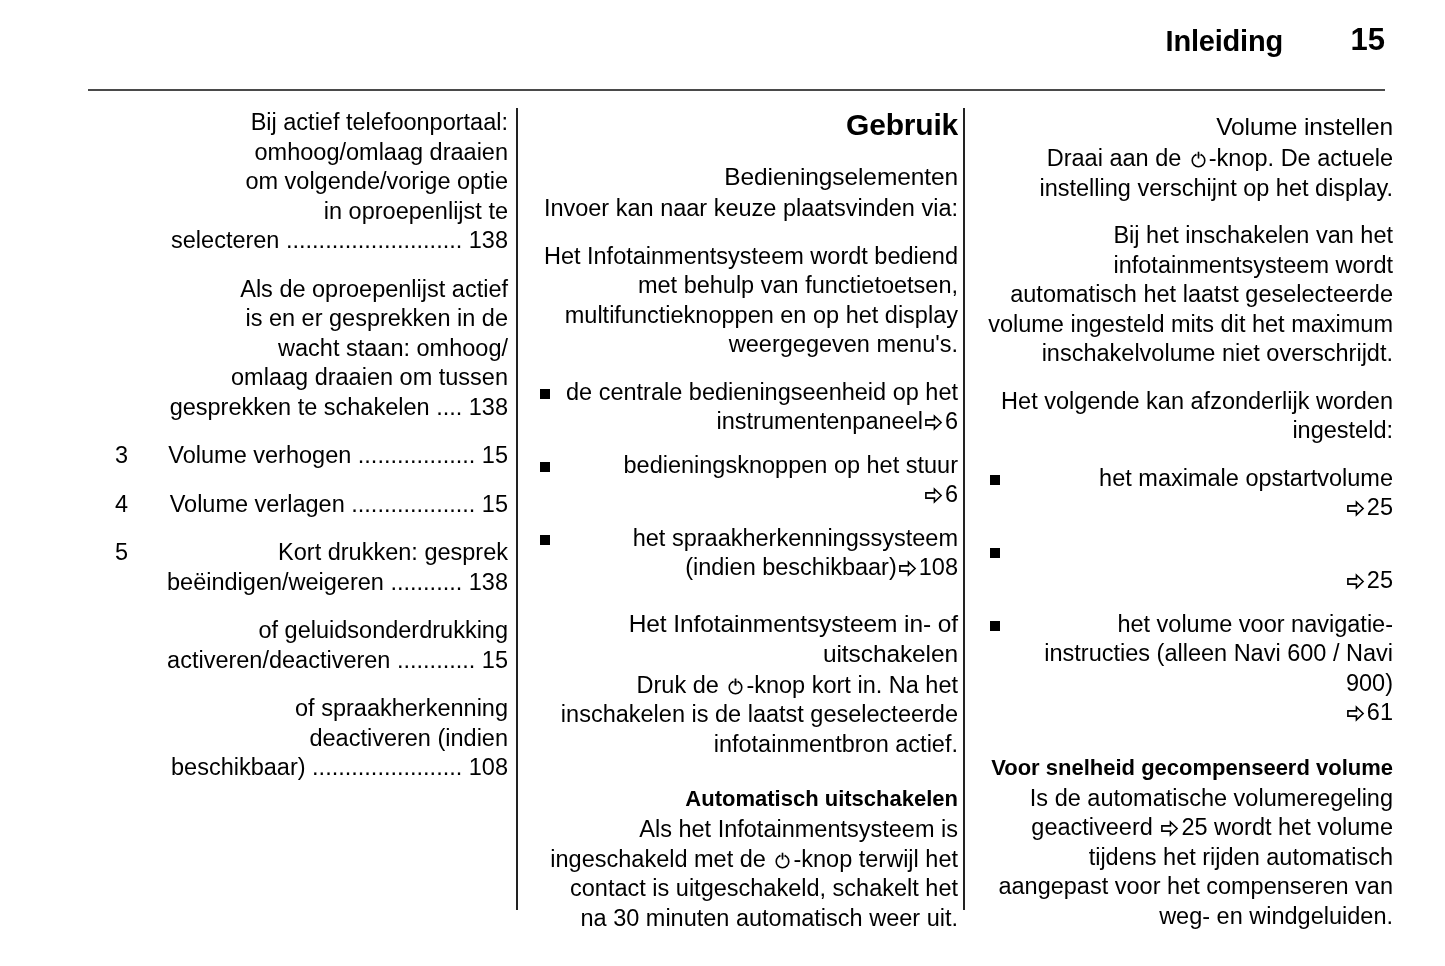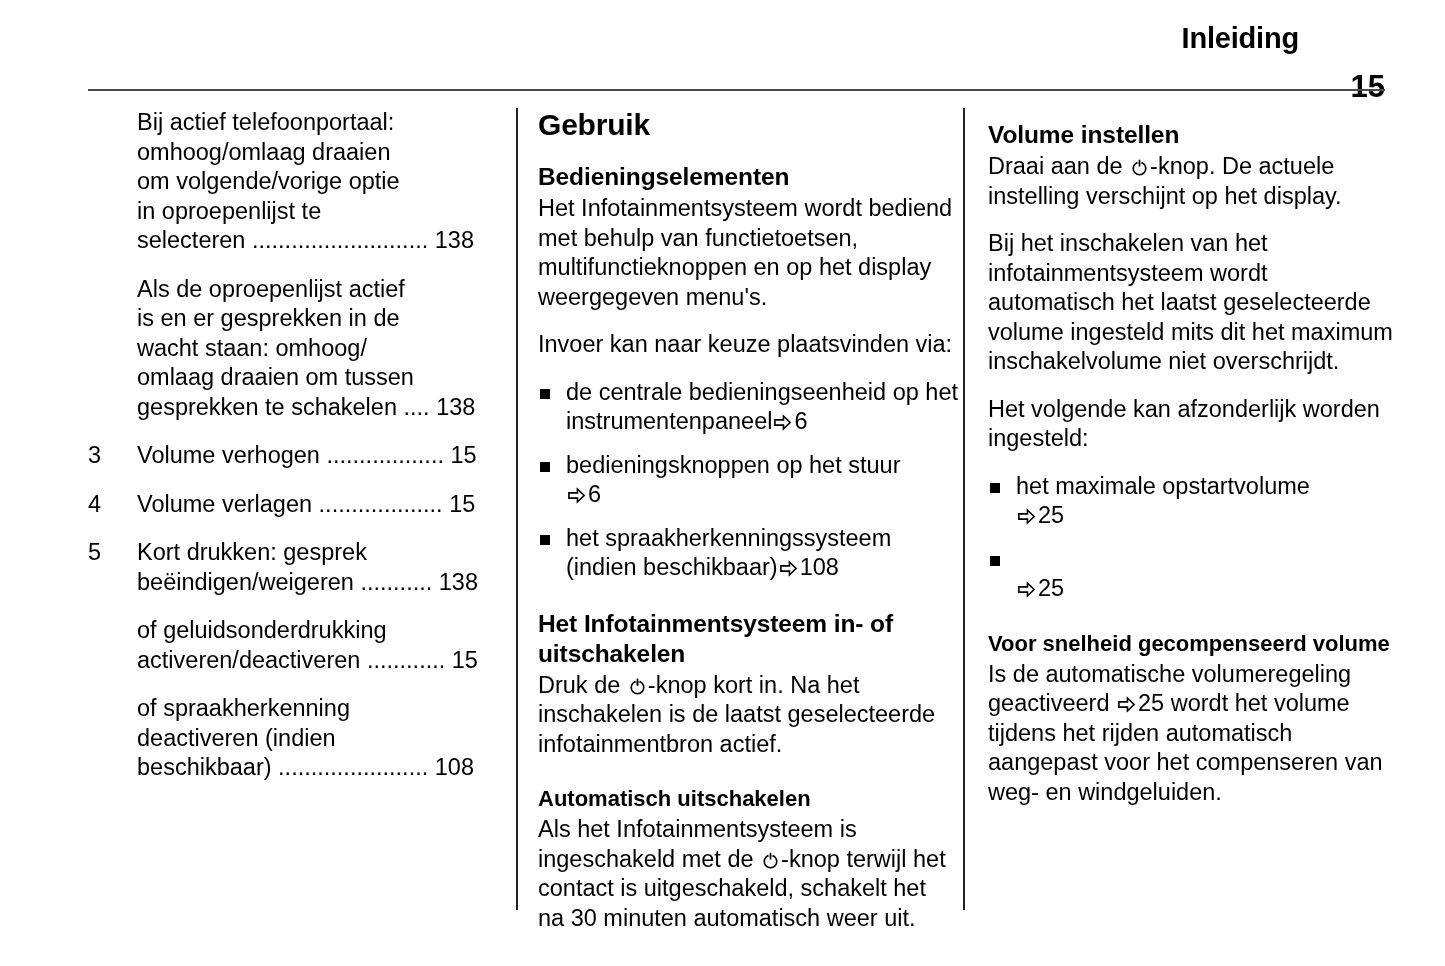--- a/index.html
+++ b/index.html
@@ -19,52 +19,52 @@
   
   #page-header {
     position: absolute;
     left: 88px;
     top: 22px;
     width: 1297px;
     height: 60px;
   }
   #page-header .hdr-row {
     display: flex;
-    align-items: flex-start;
+    align-items: flex-end;
     justify-content: flex-end;
-    gap: 44px;
+    gap: 60px;
   }
   #page-header .hdr-title {
     font-size: 29px;
     font-weight: bold;
     letter-spacing: -0.2px;
   }
   #page-header .hdr-pageno {
     font-size: 31px;
     font-weight: bold;
     min-width: 42px;
     text-align: right;
-    margin-top: 47px;
   }
   #header-rule {
     position: absolute;
     left: 88px;
     top: 89px;
     width: 1297px;
     height: 2px;
     background: #4a4a4a;
   }
 
   
   #columns {
     position: absolute;
     left: 88px;
     top: 108px;
     width: 1297px;
     height: 805px;
+    text-align: right;
   }
   .col {
     position: absolute;
     top: 0;
     height: 805px;
   }
   #col-left  { left: 0px;   width: 420px; }
   #col-mid   { left: 450px; width: 420px; }
   #col-right { left: 900px; width: 405px; }
 
@@ -99,22 +99,22 @@
   }
 
   h1.sec-title {
     font-size: 30px;
     font-weight: bold;
     margin: 0 0 20px 0;
     letter-spacing: -0.2px;
   }
   h2.sub-title {
     font-size: 24.5px;
-    font-weight: bold;
-    margin: 12px 0 2px 0;
+    font-weight: normal;
+    margin: 4px 0 2px 0;
     line-height: 30px;
     letter-spacing: -0.1px;
   }
   h2.sub-title.spaced-above {
     margin-top: 26px;
   }
   h3.minor-title {
     font-size: 22px;
     font-weight: bold;
     margin: 0 0 2px 0;
@@ -254,22 +254,22 @@
       </span>
     </div>
 
   </div>
 
   <div class="col" id="col-mid">
 
     <h1 class="sec-title">Gebruik</h1>
 
     <h2 class="sub-title">Bedieningselementen</h2>
+    <p class="body-text">Invoer kan naar keuze plaatsvinden via:</p>
     <p class="body-text">Het Infotainmentsysteem wordt bediend met behulp van functietoetsen, multifunctieknoppen en op het display weergegeven menu's.</p>
-    <p class="body-text">Invoer kan naar keuze plaatsvinden via:</p>
 
     <ul class="bullets">
       <li>
         <span class="sq"></span><span>de centrale bedieningseenheid op het instrumentenpaneel</span><span class="refarrow"><svg viewBox="0 0 20 20" width="19" height="19">
               <path d="M2 7.2 L11 7.2 L11 3.2 L18 10 L11 16.8 L11 12.8 L2 12.8 Z" fill="#ffffff" stroke="#000000" stroke-width="1.7" stroke-linejoin="miter"></path>
             </svg></span><span>6</span>
       </li>
       <li>
         <span class="sq"></span><span>bedieningsknoppen op het stuur</span><br><span class="refarrow"><svg viewBox="0 0 20 20" width="19" height="19">
               <path d="M2 7.2 L11 7.2 L11 3.2 L18 10 L11 16.8 L11 12.8 L2 12.8 Z" fill="#ffffff" stroke="#000000" stroke-width="1.7" stroke-linejoin="miter"></path>
@@ -315,20 +315,25 @@
       <li>
         <span class="sq"></span><span>het maximale opstartvolume</span><br><span class="refarrow"><svg viewBox="0 0 20 20" width="19" height="19">
               <path d="M2 7.2 L11 7.2 L11 3.2 L18 10 L11 16.8 L11 12.8 L2 12.8 Z" fill="#ffffff" stroke="#000000" stroke-width="1.7" stroke-linejoin="miter"></path>
             </svg></span><span>25</span>
       </li>
       <li>
         <span class="sq"></span><br><span class="refarrow"><svg viewBox="0 0 20 20" width="19" height="19">
               <path d="M2 7.2 L11 7.2 L11 3.2 L18 10 L11 16.8 L11 12.8 L2 12.8 Z" fill="#ffffff" stroke="#000000" stroke-width="1.7" stroke-linejoin="miter"></path>
             </svg></span><span>25</span>
       </li>
+      <li>
+        <span class="sq"></span><span>het volume voor navigatie-instructies (alleen Navi 600 / Navi 900)</span><br><span class="refarrow"><svg viewBox="0 0 20 20" width="19" height="19">
+              <path d="M2 7.2 L11 7.2 L11 3.2 L18 10 L11 16.8 L11 12.8 L2 12.8 Z" fill="#ffffff" stroke="#000000" stroke-width="1.7" stroke-linejoin="miter"></path>
+            </svg></span><span>61</span>
+      </li>
     </ul>
 
     <h3 class="minor-title spaced-above">Voor snelheid gecompenseerd volume</h3>
     <p class="body-text tight"><span>Is de automatische volumeregeling geactiveerd </span><span class="refarrow"><svg viewBox="0 0 20 20" width="19" height="19">
             <path d="M2 7.2 L11 7.2 L11 3.2 L18 10 L11 16.8 L11 12.8 L2 12.8 Z" fill="#ffffff" stroke="#000000" stroke-width="1.7" stroke-linejoin="miter"></path>
           </svg></span><span>25</span><span> wordt het volume tijdens het rijden automatisch aangepast voor het compenseren van weg- en windgeluiden.</span></p>
 
   </div>
 
 </div>

